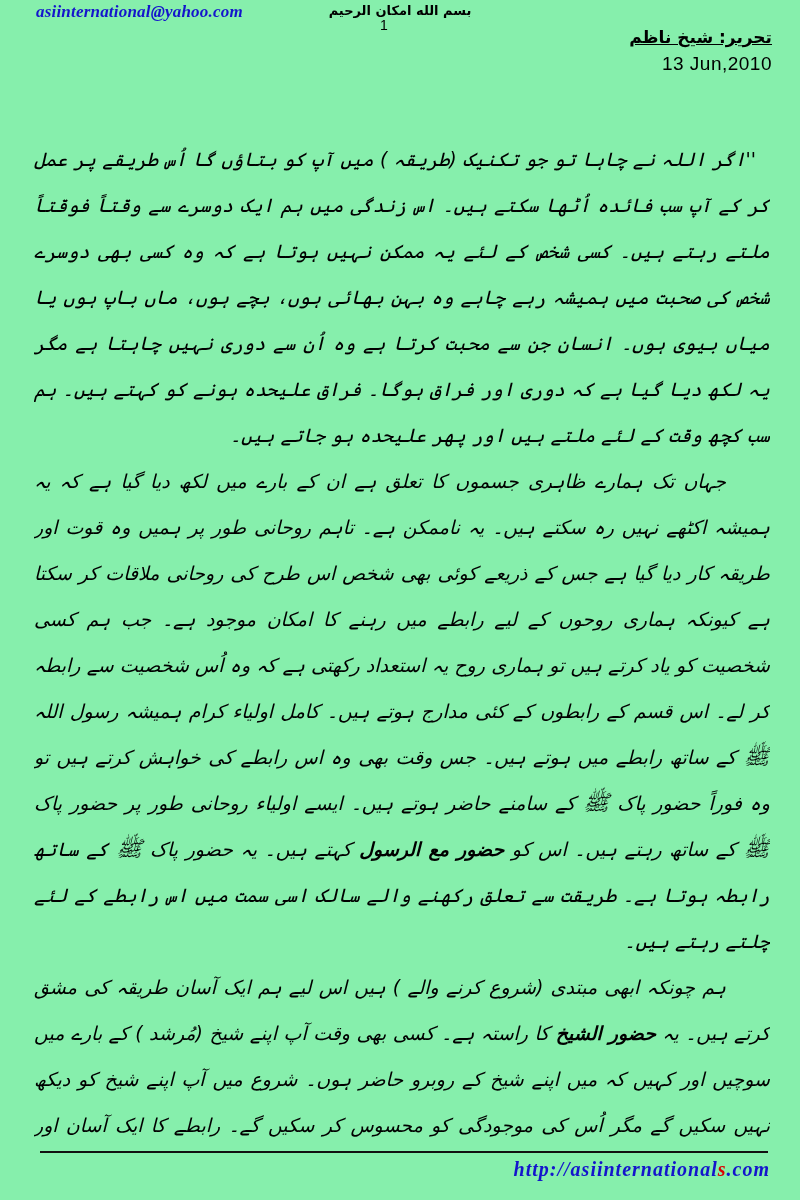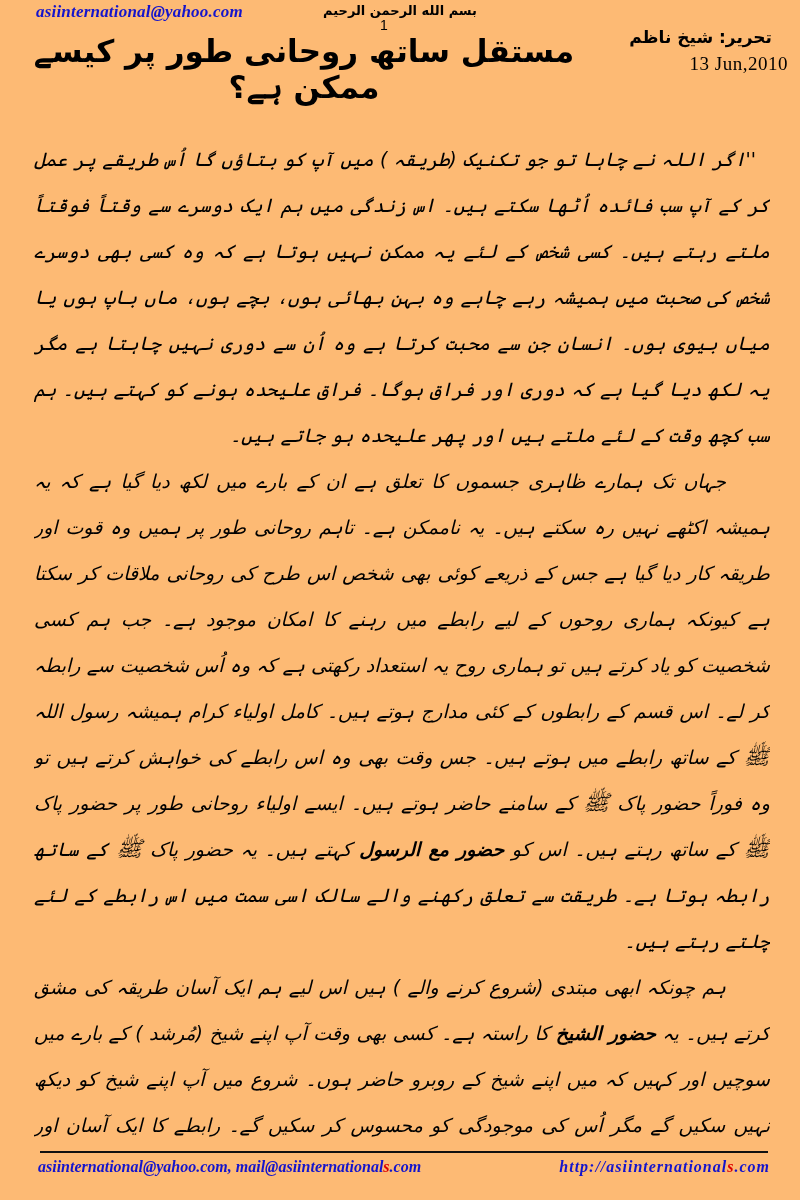--- a/index.html
+++ b/index.html
@@ -1,20 +1,20 @@
 <!DOCTYPE html>
 <html lang="ur"><head>
 <meta charset="utf-8">
 <style>
   html,body{margin:0;padding:0;background:#e8e8e8;}
   .page{
     position:relative;
     width:800px;height:1200px;
     margin:0 auto;
-    background:#fdba74;
+    background:#86efac;
     overflow:hidden;
     font-family:"DejaVu Sans",sans-serif;
     color:#000;
   }
   
   .hdr-email{
     position:absolute;top:2px;left:36px;
     font-family:"Liberation Serif","DejaVu Serif",serif;
     font-style:italic;font-weight:bold;
     font-size:17px;color:#1414cc;
@@ -38,24 +38,25 @@
     text-align:center;
     direction:rtl;
     font-size:31px;font-weight:bold;
     letter-spacing:0;
   }
   .author{
     position:absolute;top:27px;right:28px;
     direction:rtl;
     font-size:17px;font-weight:bold;
     text-align:right;
+    text-decoration:underline;
   }
   .date{
-    position:absolute;top:53px;right:12px;
-    font-family:Liberation Serif, serif;
+    position:absolute;top:53px;right:28px;
+    font-family:Liberation Sans, sans-serif;
     font-size:19px;
     text-align:right;
     letter-spacing:.5px;
   }
   
   .body-text{
     position:absolute;top:136px;left:34px;right:30px;
     height:1012px;overflow:hidden;
     direction:rtl;
     text-align:justify;
@@ -75,52 +76,48 @@
     position:absolute;top:1158px;left:38px;
     font-family:"Liberation Serif","DejaVu Serif",serif;
     font-style:italic;font-weight:bold;
     font-size:16px;color:#1414cc;
     cursor:pointer;
   }
   .foot-right{
     position:absolute;top:1158px;right:30px;
     font-family:"Liberation Serif","DejaVu Serif",serif;
     font-style:italic;font-weight:bold;
-    font-size:16px;color:#1414cc;
+    font-size:20px;color:#1414cc;
     letter-spacing:1px;
     cursor:pointer;
   }
   .red{color:#dd0000;}
 </style>
 </head>
 <body>
 
 <div class="page">
 
   <div class="hdr-email">asiinternational@yahoo.com</div>
 
-  <div class="bismillah">بسم الله الرحمن الرحيم</div>
+  <div class="bismillah">بسم الله امکان الرحيم</div>
 
   <div class="pagenum">1</div>
 
-  <div class="doc-title">مستقل ساتھ روحانی طور پر کیسے ممکن ہے؟</div>
 
   <div class="author">تحریر:  شیخ ناظم</div>
 
   <div class="date">13  Jun,2010</div>
 
   <div class="body-text">
     <p class="p-quote"><span>''اگر اللہ نے چاہا تو جو تکنیک (طریقہ ) میں آپ کو بتاؤں گا اُس طریقے پر عمل کر کے آپ سب  فائدہ اُٹھا سکتے ہیں۔ اس زندگی میں ہم ایک دوسرے سے وقتاً فوقتاً ملتے رہتے ہیں۔ کسی شخص کے لئے یہ ممکن نہیں ہوتا ہے کہ وہ کسی بھی دوسرے شخص کی صحبت میں ہمیشہ رہے چاہے وہ بہن بھائی ہوں، بچے ہوں، ماں باپ ہوں یا میاں بیوی ہوں۔ انسان جن سے محبت کرتا ہے وہ اُن سے دوری نہیں چاہتا ہے مگر یہ لکھ دیا گیا ہے کہ دوری اور فراق ہوگا۔ فراق علیحدہ ہونے کو کہتے ہیں۔ ہم سب کچھ وقت کے لئے ملتے ہیں اور پھر علیحدہ ہو جاتے ہیں۔</span></p>
     <p><span>جہاں تک ہمارے ظاہری جسموں کا تعلق ہے ان کے بارے میں لکھ دیا گیا ہے کہ یہ ہمیشہ اکٹھے نہیں رہ سکتے ہیں۔ یہ ناممکن ہے۔ تاہم روحانی طور پر ہمیں وہ قوت اور طریقہ کار دیا گیا ہے جس کے ذریعے کوئی بھی شخص اس طرح کی روحانی ملاقات کر سکتا ہے کیونکہ ہماری روحوں کے لیے رابطے میں رہنے کا امکان موجود ہے۔ جب ہم کسی شخصیت کو یاد کرتے ہیں تو ہماری روح یہ استعداد رکھتی ہے کہ وہ اُس شخصیت سے رابطہ کر لے۔  اس قسم کے رابطوں کے کئی مدارج ہوتے ہیں۔ کامل اولیاء کرام ہمیشہ رسول اللہ </span><span class="saw">ﷺ</span><span> کے ساتھ رابطے میں ہوتے ہیں۔ جس وقت بھی وہ اس رابطے کی خواہش کرتے ہیں تو وہ فوراً حضور پاک </span><span class="saw">ﷺ</span><span> کے سامنے حاضر ہوتے ہیں۔ ایسے اولیاء روحانی طور پر حضور پاک </span><span class="saw">ﷺ</span><span> کے ساتھ رہتے ہیں۔ اس کو </span><span class="b">حضور مع الرسول</span><span> کہتے ہیں۔ یہ حضور پاک </span><span class="saw">ﷺ</span><span> کے ساتھ رابطہ ہوتا ہے۔ طریقت سے تعلق رکھنے والے سالک اسی سمت میں اس رابطے کے لئے چلتے رہتے ہیں۔</span></p>
     <p><span>ہم چونکہ ابھی مبتدی (شروع کرنے والے ) ہیں اس لیے ہم ایک آسان طریقہ کی مشق کرتے ہیں۔ یہ </span><span class="b">حضور الشیخ</span><span> کا راستہ ہے۔ کسی بھی وقت آپ اپنے شیخ (مُرشد ) کے بارے میں سوچیں اور کہیں کہ میں اپنے شیخ کے روبرو حاضر ہوں۔ شروع میں آپ اپنے شیخ کو دیکھ نہیں سکیں گے مگر اُس کی موجودگی کو محسوس کر سکیں گے۔ رابطے کا ایک آسان اور سادہ طریقہ یہ ہے کہ آپ ہمیشہ اپنے ساتھ اپنے شیخ کی موجودگی کو محسوس کریں۔ آہستہ آہستہ آپ اس درجے پر آ جائیں گے کہ اپنے شیخ کی سانسوں کو محسوس کریں گے۔ پھر کچھ عرصے بعد آپ اپنے شیخ کو اپنے سامنے </span></p>
   </div>
 
   <div class="foot-rule"></div>
 
-  <div class="foot-left">
-    <span>asiinternational@yahoo.com</span><span>, </span><span><span>mail@asiinternational</span><span class="red">s</span><span>.com</span></span>
-  </div>
 
   <div class="foot-right">
     <span>http://asiinternational</span><span class="red">s</span><span>.com</span>
   </div>
 
 </div>
 
 </body></html>

